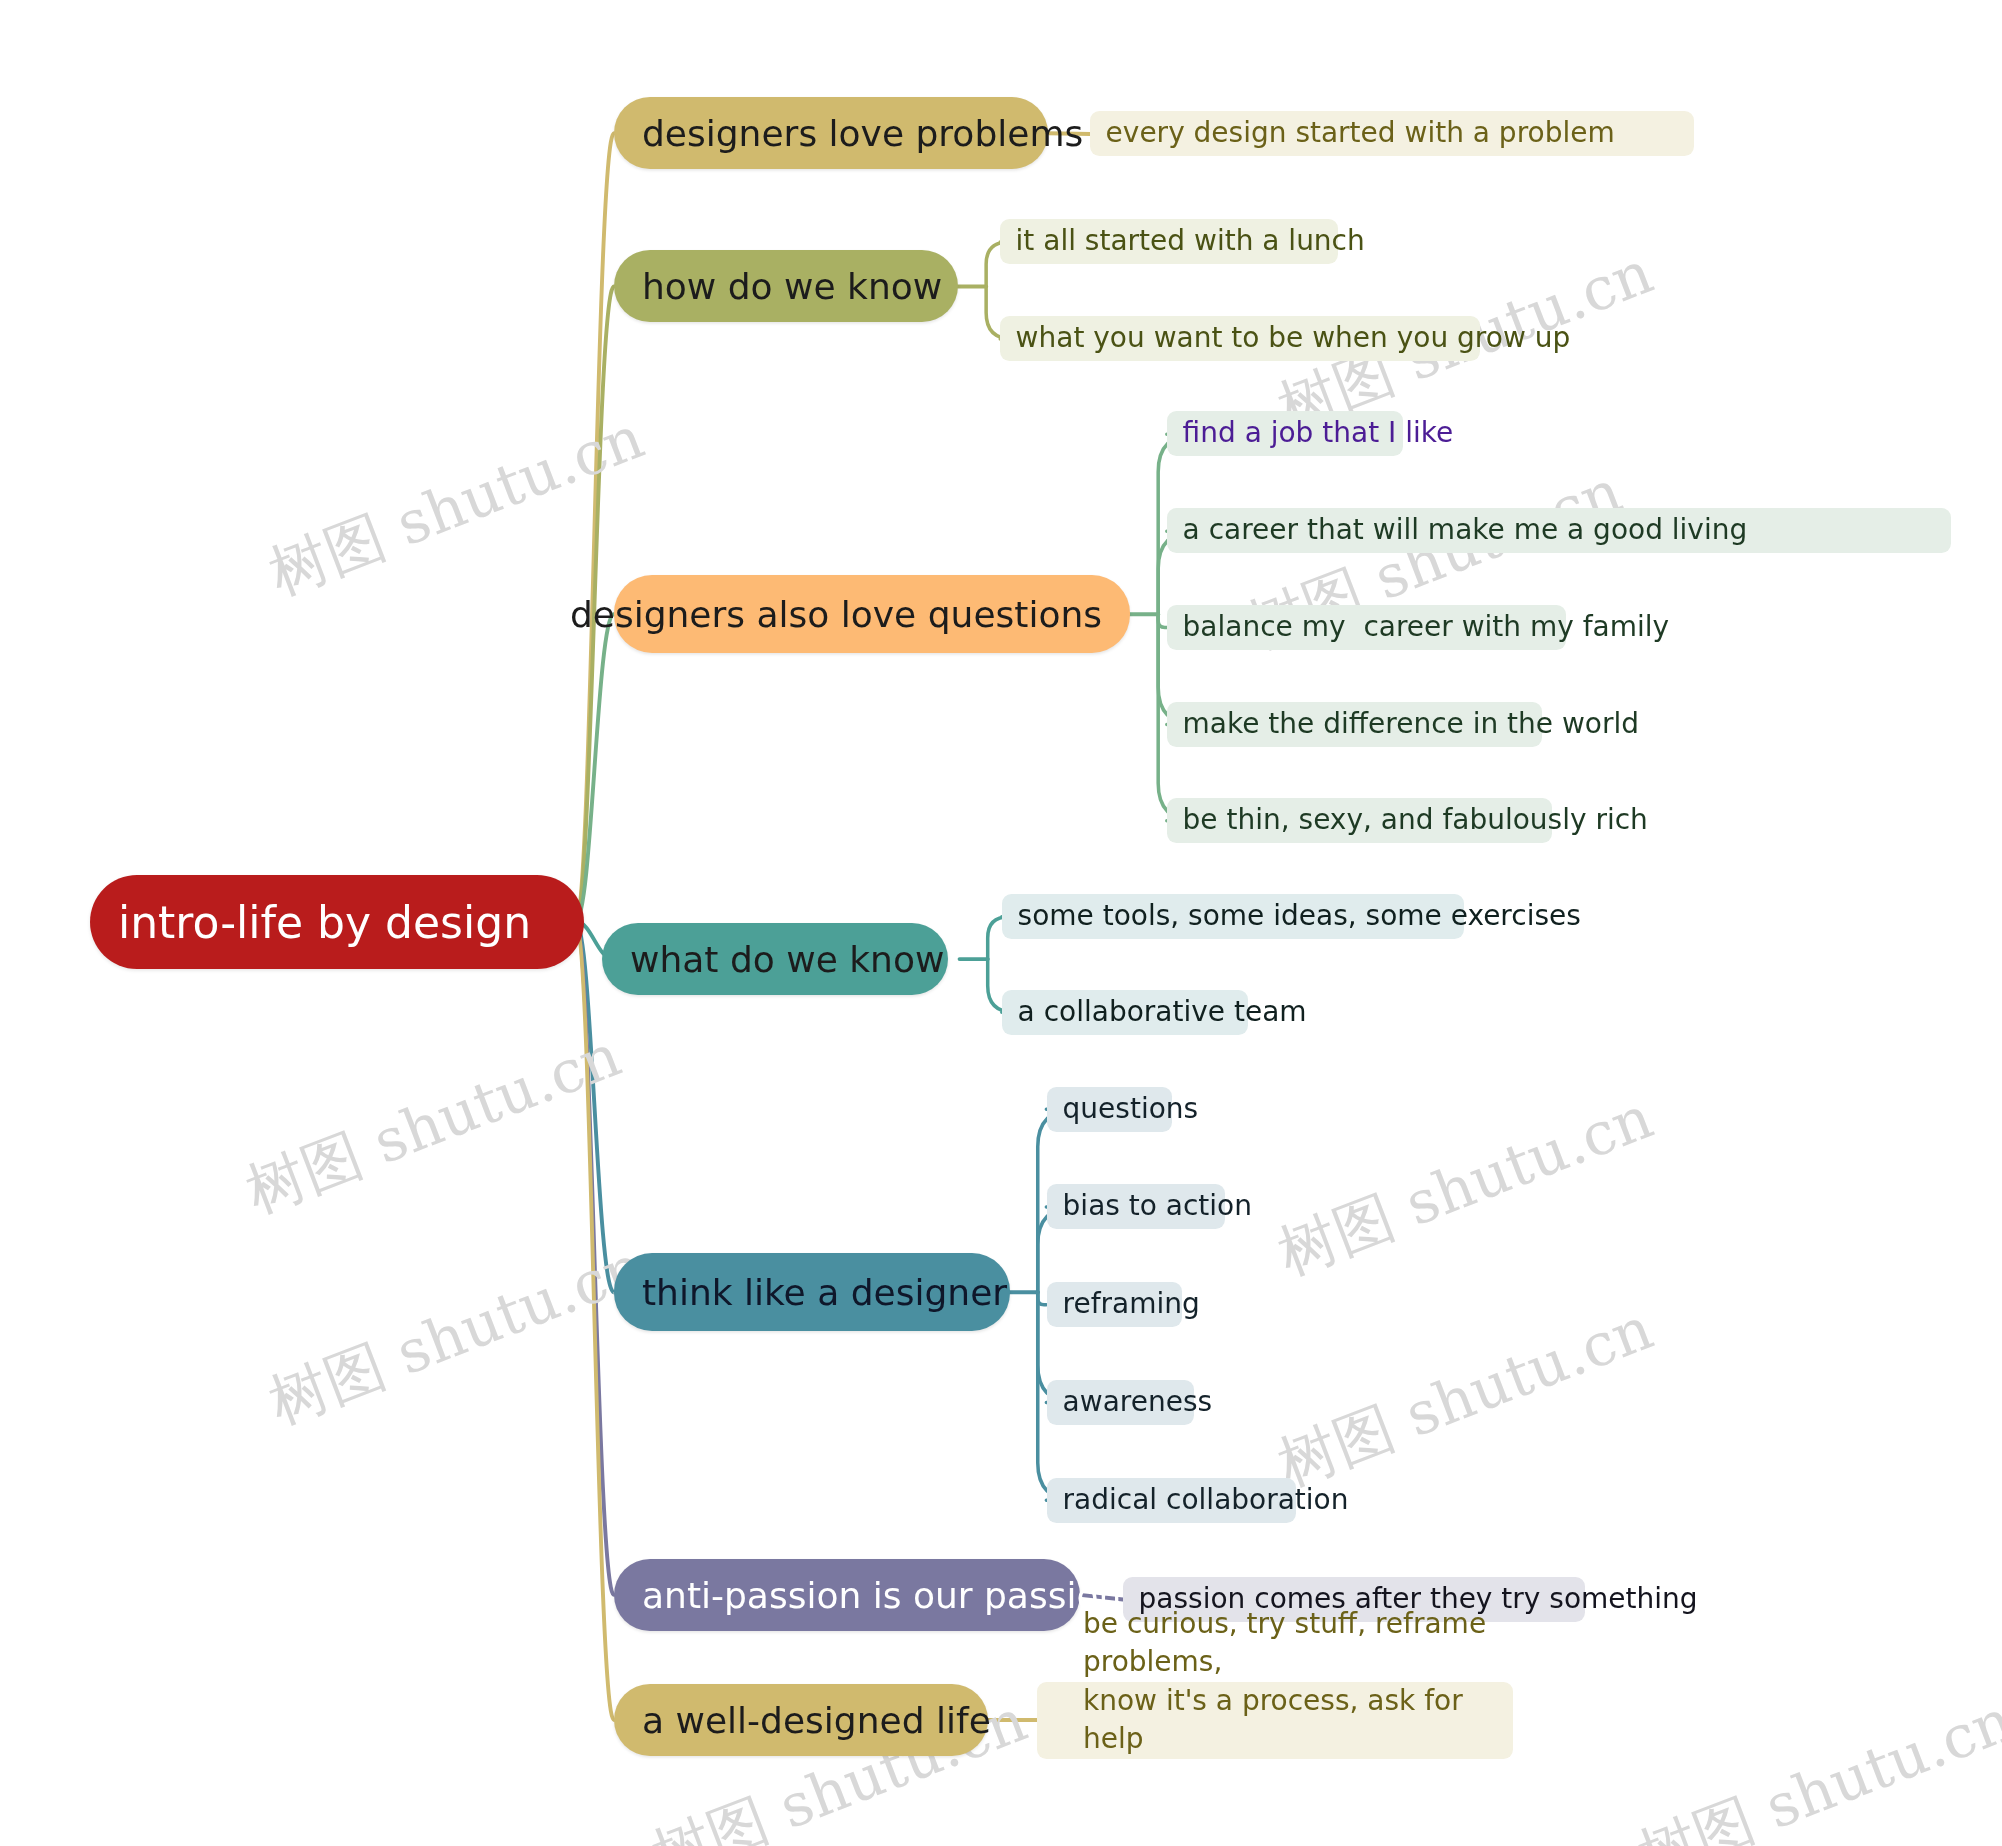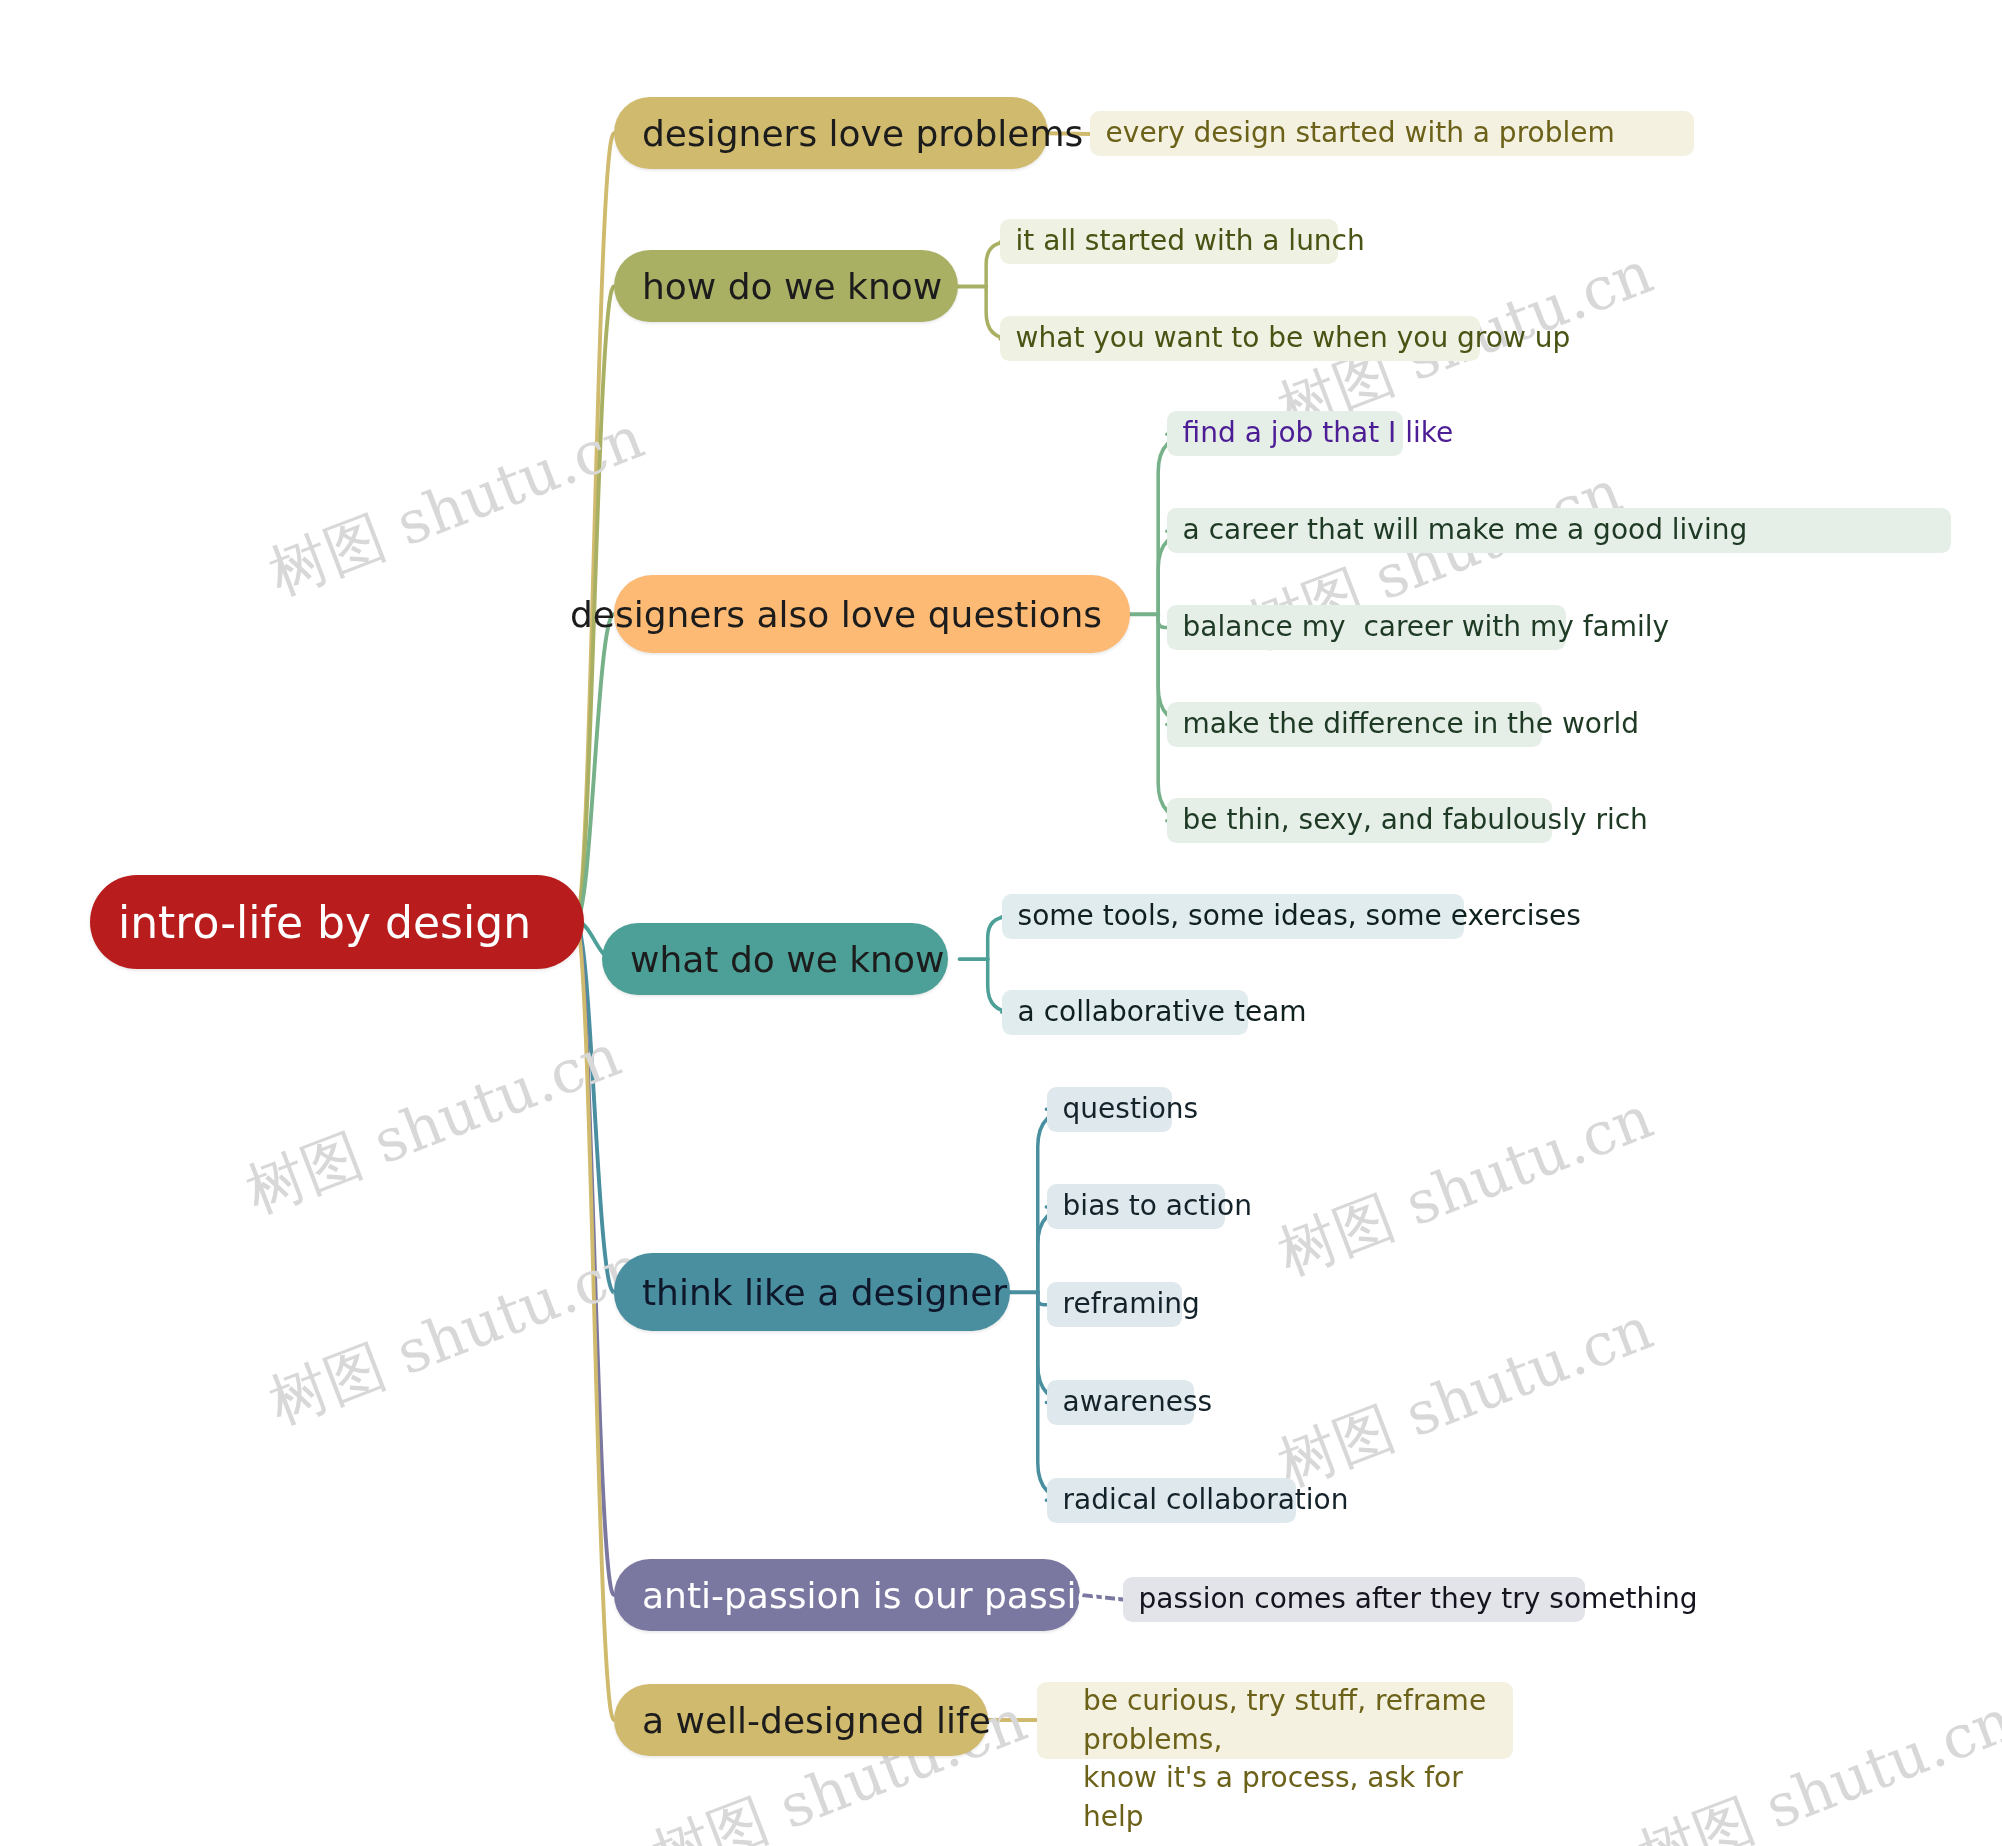--- a/index.html
+++ b/index.html
@@ -74,21 +74,21 @@
   .branch.light-text { color: #ffffff; }
   
   .leaf {
     border-radius: 9.4px;
     font-size: 28px;
     padding: 0 15.6px;
     line-height: 1.38;
   }
   .leaf.two-line {
     white-space: pre-line;
-    align-items: flex-start;
+    align-items: flex-end;
     padding-left: 46px;
   }
 </style>
 </head>
 <body>
 
 <div id="mindmap">
 
   <svg id="edges" viewBox="0 0 2560 2361">
       <path d="M 737 1178 C 757 1157.84, 763.4 170, 785 170" fill="none" stroke="#d0ba6e" stroke-width="5" stroke-linecap="round"></path>

